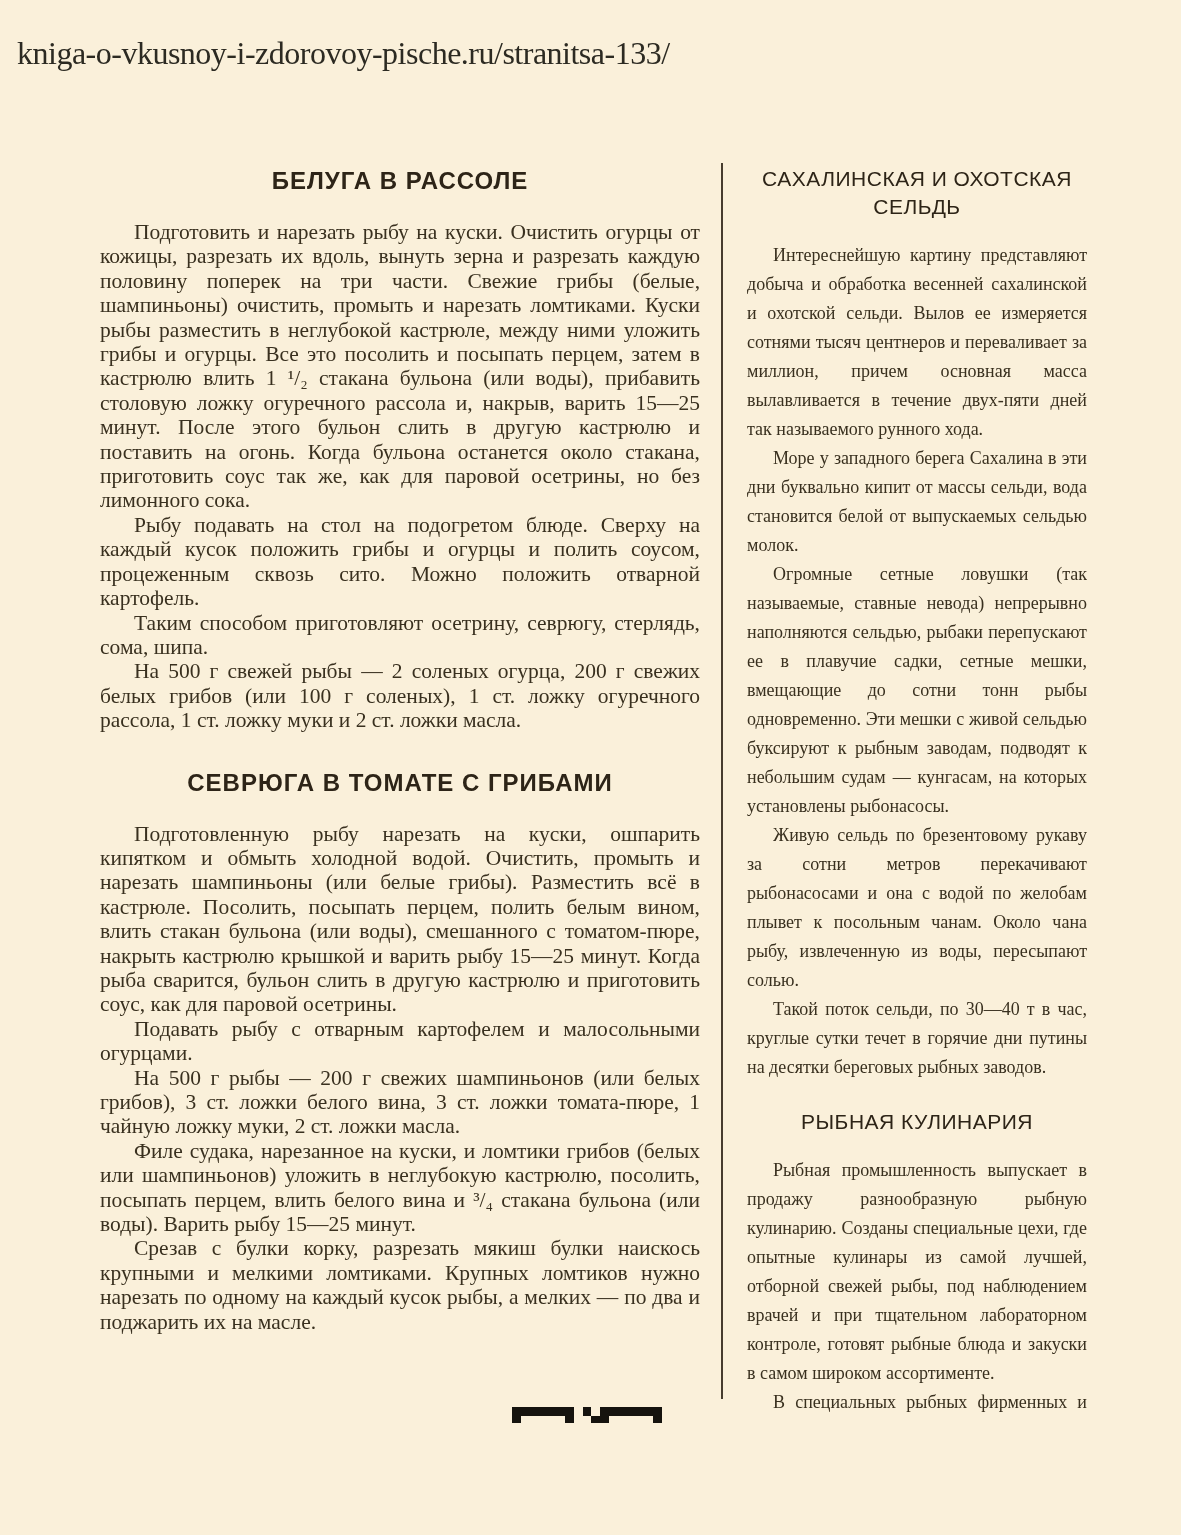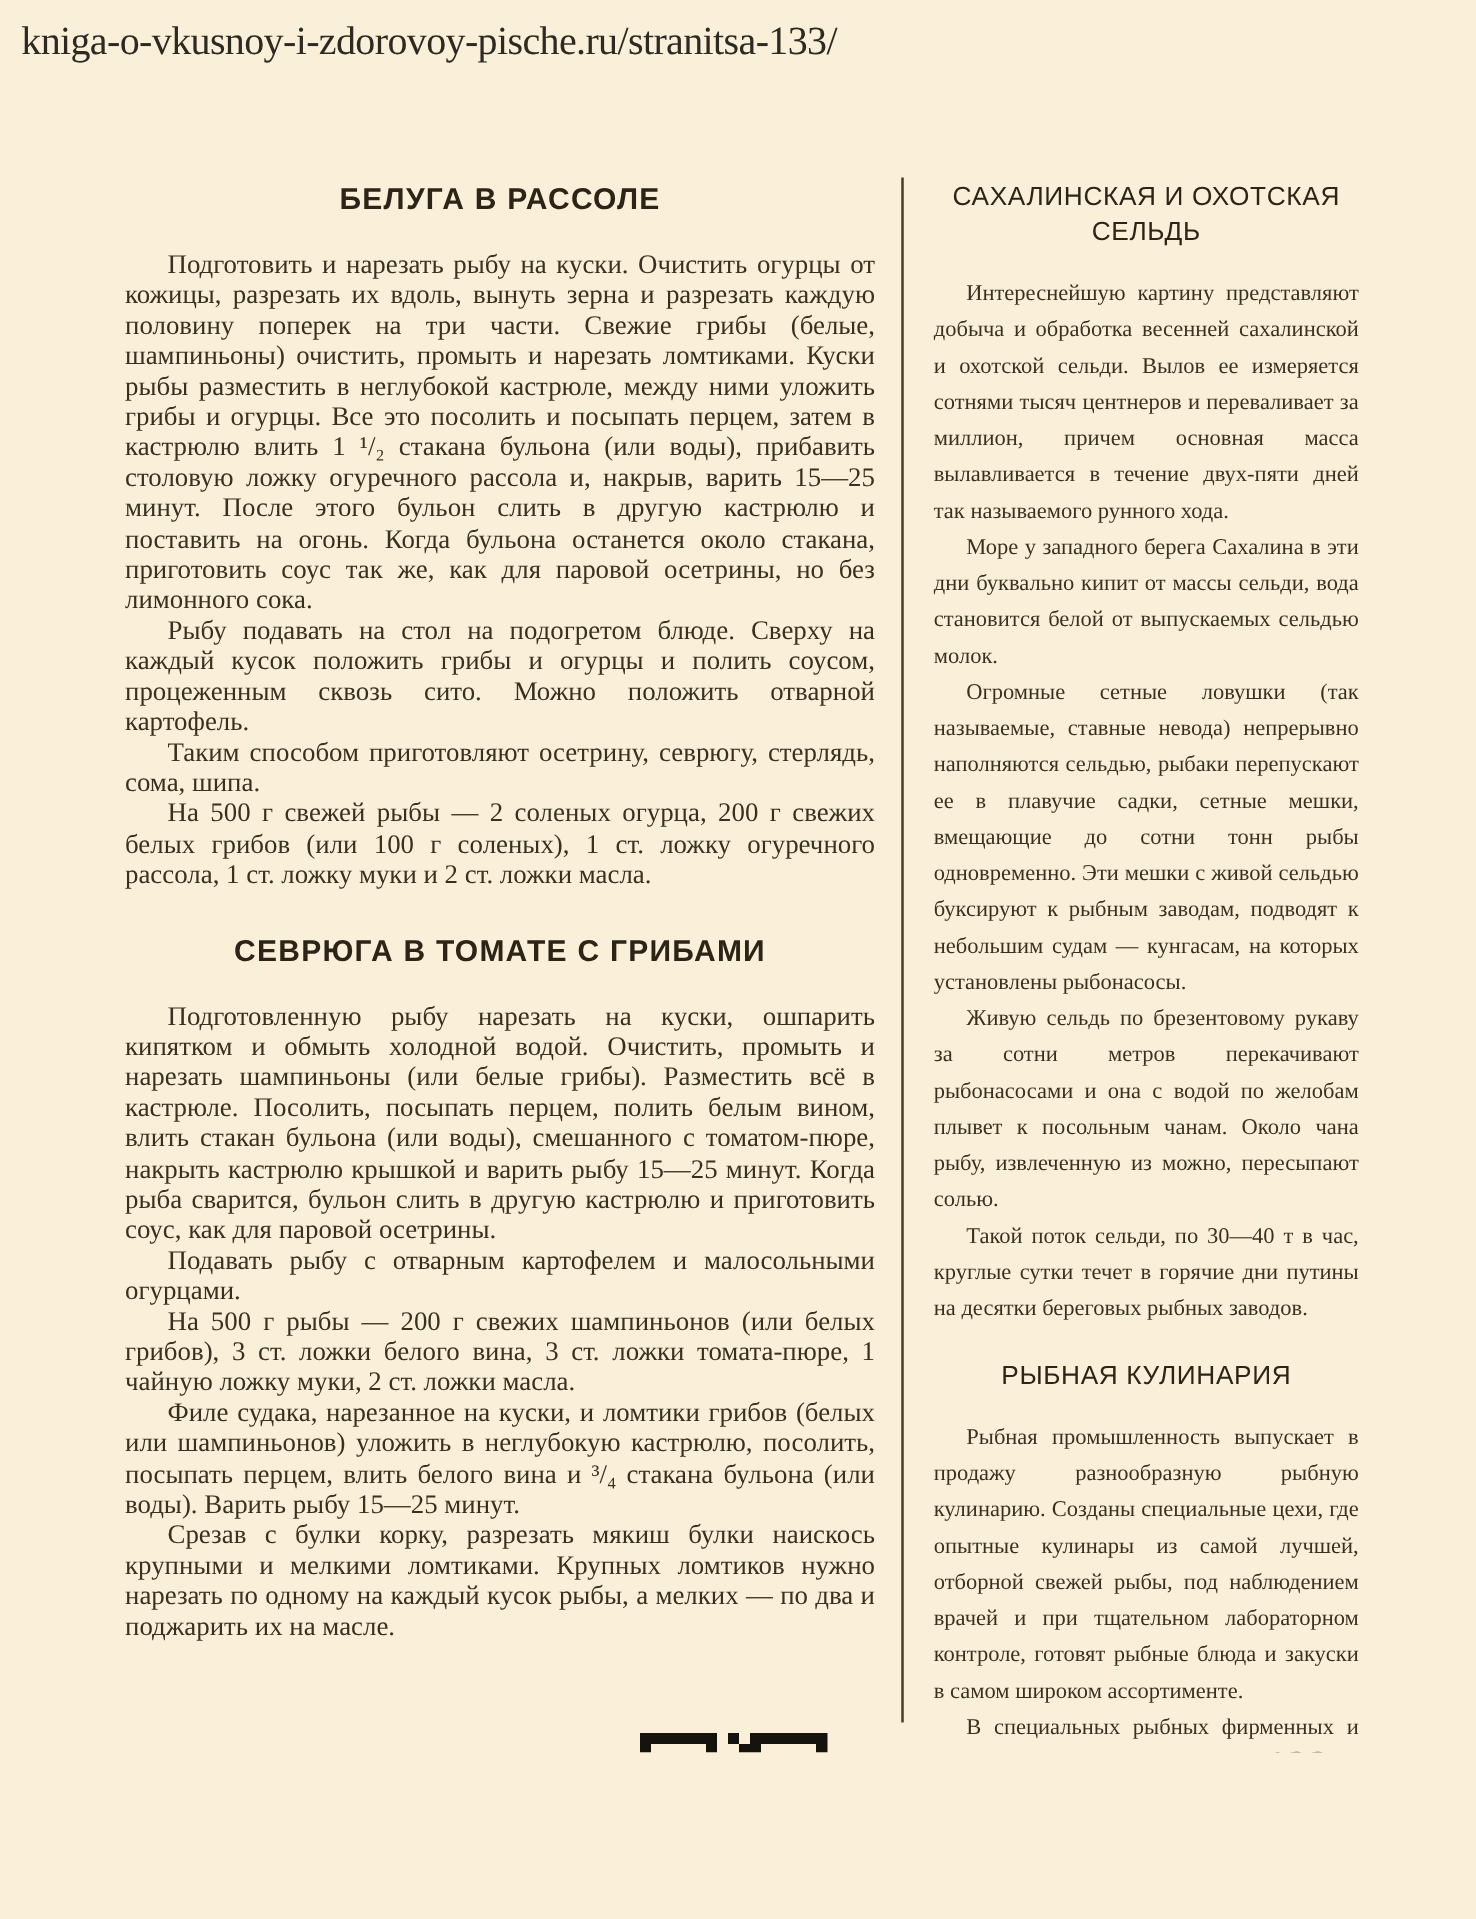--- a/index.html
+++ b/index.html
@@ -3,20 +3,21 @@
 <meta charset="utf-8">
 <style>
   html,body{margin:0;padding:0;background:#faf0da;}
   .page{
     position:relative;
     width:1181px;height:1402px;
     background:#faf0da;
     overflow:hidden;
     font-family:"Liberation Serif","DejaVu Serif",serif;
     color:#38301f;
+    margin-top:21px;
   }
   .top-url{
     position:absolute;left:17px;top:14px;
     font-size:32px;letter-spacing:-0.5px;color:#2c2a22;
     white-space:nowrap;
   }
   .divider{
     position:absolute;left:721px;top:142px;
     width:2px;height:1236px;background:#463c2e;
   }
@@ -79,21 +80,21 @@
 
     <p>Филе судака, нарезанное на куски, и ломтики грибов (белых или шампиньонов) уложить в неглубокую кастрюлю, посолить, посыпать перцем, влить белого вина и ³/₄ стакана бульона (или воды). Варить рыбу 15—25 минут.</p>
     <p>Срезав с булки корку, разрезать мякиш булки наискось крупными и мелкими ломтиками. Крупных ломтиков нужно нарезать по одному на каждый кусок рыбы, а мелких — по два и поджарить их на масле.</p>
   </div>
 
   <div class="col-right">
     <h2>САХАЛИНСКАЯ И ОХОТСКАЯ СЕЛЬДЬ</h2>
     <p>Интереснейшую картину представляют добыча и обработка весенней сахалинской и охотской сельди. Вылов ее измеряется сотнями тысяч центнеров и переваливает за миллион, причем основная масса вылавливается в течение двух-пяти дней так называемого рунного хода.</p>
     <p>Море у западного берега Сахалина в эти дни буквально кипит от массы сельди, вода становится белой от выпускаемых сельдью молок.</p>
     <p>Огромные сетные ловушки (так называемые, ставные невода) непрерывно наполняются сельдью, рыбаки перепускают ее в плавучие садки, сетные мешки, вмещающие до сотни тонн рыбы одновременно. Эти мешки с живой сельдью буксируют к рыбным заводам, подводят к небольшим судам — кунгасам, на которых установлены рыбонасосы.</p>
-    <p>Живую сельдь по брезентовому рукаву за сотни метров перекачивают рыбонасосами и она с водой по желобам плывет к посольным чанам. Около чана рыбу, извлеченную из можно, пересыпают солью.</p>
+    <p>Живую сельдь по брезентовому рукаву за сотни метров перекачивают рыбонасосами и она с водой по желобам плывет к посольным чанам. Около чана рыбу, извлеченную из воды, пересыпают солью.</p>
     <p>Такой поток сельди, по 30—40 т в час, круглые сутки течет в горячие дни путины на десятки береговых рыбных заводов.</p>
 
     <h2 class="spaced">РЫБНАЯ КУЛИНАРИЯ</h2>
     <p>Рыбная промышленность выпускает в продажу разнообразную рыбную кулинарию. Созданы специальные цехи, где опытные кулинары из самой лучшей, отборной свежей рыбы, под наблюдением врачей и при тщательном лабораторном контроле, готовят рыбные блюда и закуски в самом широком ассортименте.</p>
     <p>В специальных рыбных фирменных и лучших гастрономических магазинах всегда можно найти большой выбор рыбной кулинарии, в том числе фаршированную, маринованную, заливную, отварную и жареную рыбу, тефтели, котлеты, рыбные пирожки, расстегаи, кулебяки, запеканки из рыбной икры, готовую заправленную сельдь, рубленую сельдь, бутерброды с различной икрой, с рыбными консервами, со шпротами, кильками, балыками и т. п.</p>
     <p>Готовая рыбная кулинария помогает хозяйке разнообразить стол, экономить время и труд.</p>
   </div>
 
   <div class="page-number">133</div>
 

